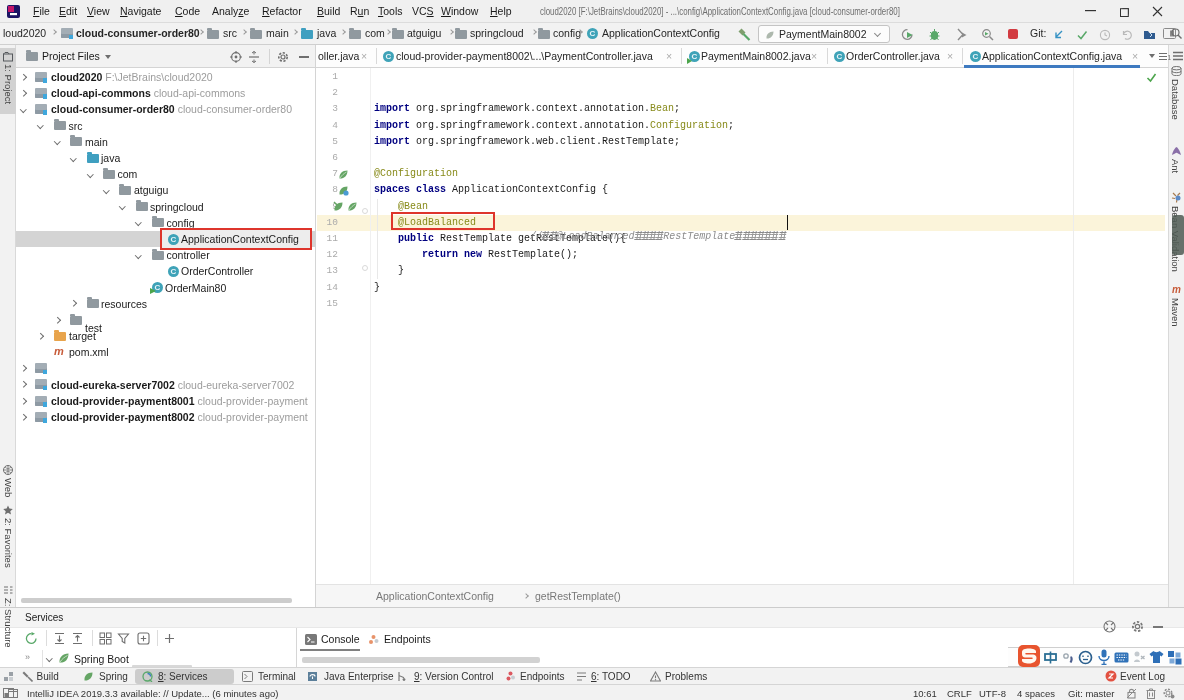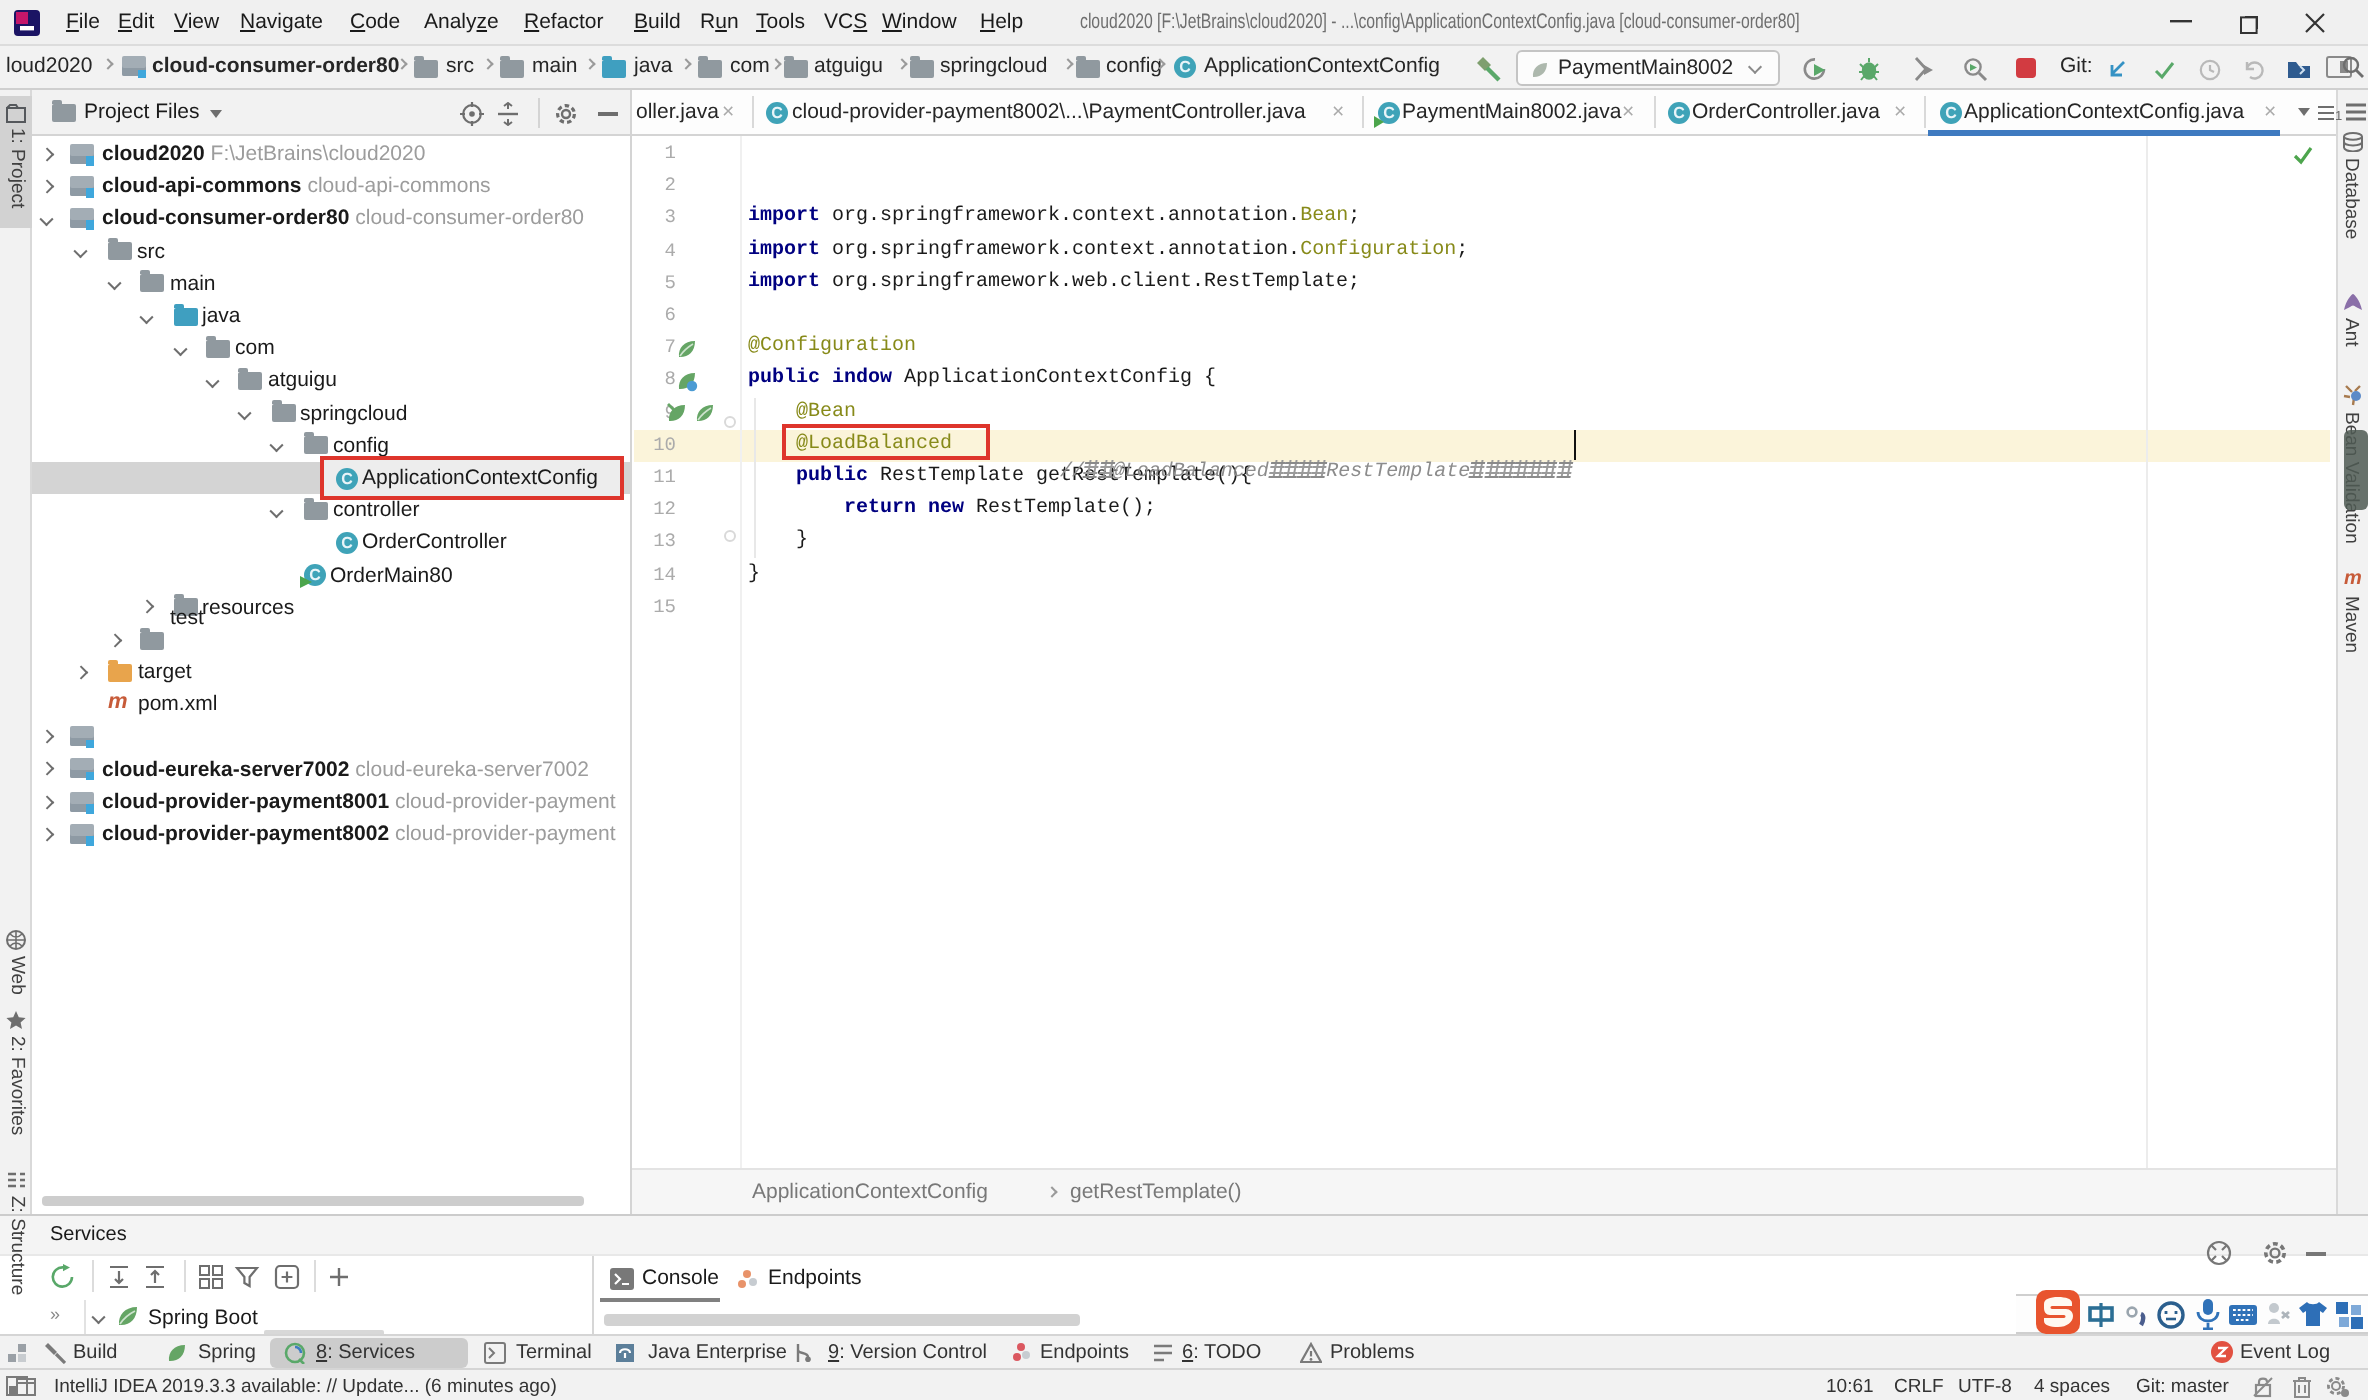--- a/index.html
+++ b/index.html
@@ -280,21 +280,21 @@
   <span class="cls" style="left:152px;top:197.9px">C</span>
 
   <div class="r" style="left:149px;top:211.6px">OrderMain80</div>
   <span class="cls" style="left:136px;top:214.1px">C</span>
   <span class="abs" style="left:134px;top:220px;width:0;height:0;border-left:6px solid #4CA54C;border-top:3.5px solid transparent;border-bottom:3.5px solid transparent"></span>
 
   <div class="r" style="left:85px;top:227.8px">resources</div>
   <span class="chv right" style="left:55px;top:233.3px"></span>
     <span class="fold" style="left:71px;top:231.3px"></span>
 
-  <div class="r" style="left:69px;top:233px">test</div>
+  <div class="r" style="left:69px;top:252px">test</div>
   <span class="chv right" style="left:39px;top:249.5px"></span>
     <span class="fold" style="left:54px;top:247.5px"></span>
 
   <div class="r" style="left:53px;top:260.2px">target</div>
   <span class="chv right" style="left:22px;top:265.7px"></span>
     <span class="fold orange" style="left:38px;top:263.7px"></span>
 
   <div class="r" style="left:53px;top:276.4px">pom.xml</div>
   <span class="abs" style="left:38px;top:277.4px;font-size:11px;font-weight:bold;font-style:italic;color:#C75B39">m</span>
 
@@ -383,21 +383,21 @@
     </svg>
   <svg class="abs" style="left:31px;top:133.4px" width="11" height="11" viewBox="0 0 11 11">
       <path d="M1.5 9.5 C1 5 4 1.5 9.5 1.5 C9.5 7 6 9.8 1.5 9.5 Z" fill="#65A565"></path>
       <path d="M2 9 C4 6 6 4.5 8.5 3" stroke="#CDE3CD" stroke-width="0.8" fill="none"></path>
     </svg>
 
   <div class="cl" style="top:33.4px"><span class="kw">import</span> org.springframework.context.annotation.<span class="ann">Bean</span>;</div>
   <div class="cl" style="top:49.6px"><span class="kw">import</span> org.springframework.context.annotation.<span class="ann">Configuration</span>;</div>
   <div class="cl" style="top:65.8px"><span class="kw">import</span> org.springframework.web.client.RestTemplate;</div>
   <div class="cl" style="top:98.2px"><span class="ann">@Configuration</span></div>
-  <div class="cl" style="top:114.4px"><span class="kw">public indow</span> ApplicationContextConfig {</div>
+  <div class="cl" style="top:114.4px"><span class="kw">spaces class</span> ApplicationContextConfig {</div>
   <div class="cl" style="top:130.6px">    <span class="ann">@Bean</span></div>
   <div class="cl" style="top:146.8px">    <span class="ann">@LoadBalanced</span></div>
   <div class="cl" style="top:163px">    <span class="kw">public</span> RestTemplate getRestTemplate(){</div>
   <div class="cl" style="top:179.2px">        <span class="kw">return new</span> RestTemplate();</div>
   <div class="cl" style="top:195.4px">    }</div>
   <div class="cl" style="top:211.6px">}</div>
 
   <div class="abs" style="left:75px;top:144px;width:104px;height:18px;border:2px solid #DE352C"></div>
 
   <div class="cl cmt" style="left:214px;top:146.8px">//<span class="hz"></span><span class="hz"></span>@LoadBalanced<span class="hz"></span><span class="hz"></span><span class="hz"></span><span class="hz"></span>RestTemplate<span class="hz"></span><span class="hz"></span><span class="hz"></span><span class="hz"></span><span class="hz"></span><span class="hz"></span><span class="hz"></span></div>

